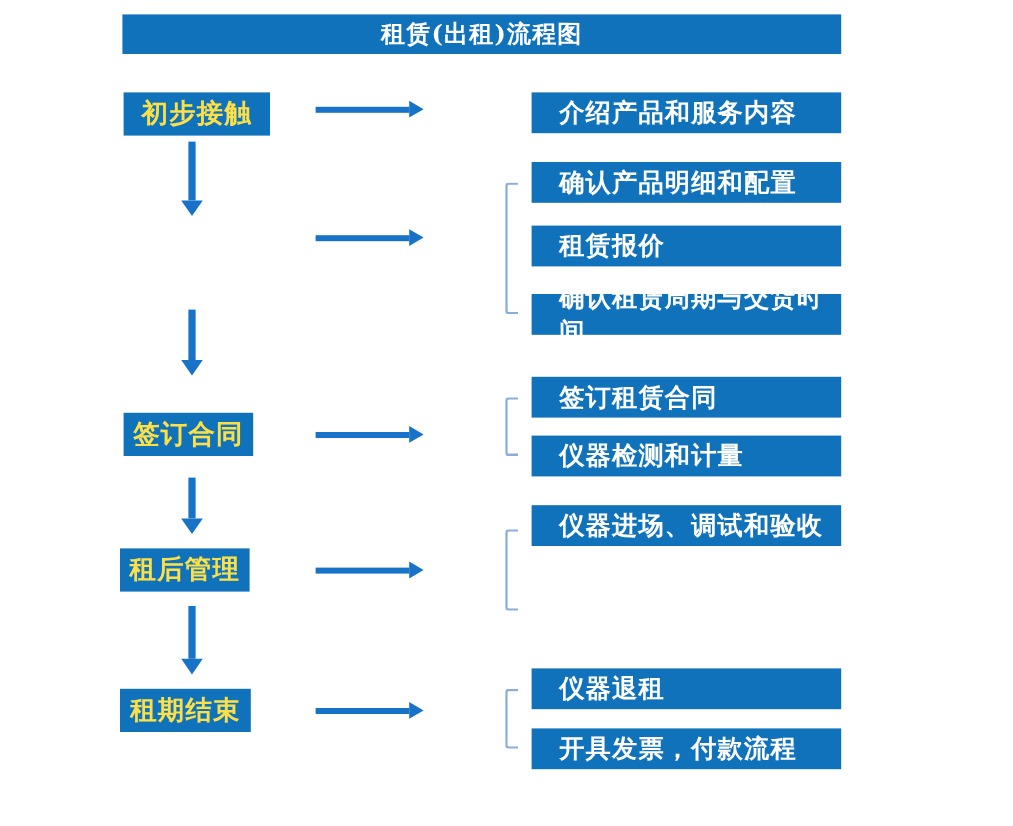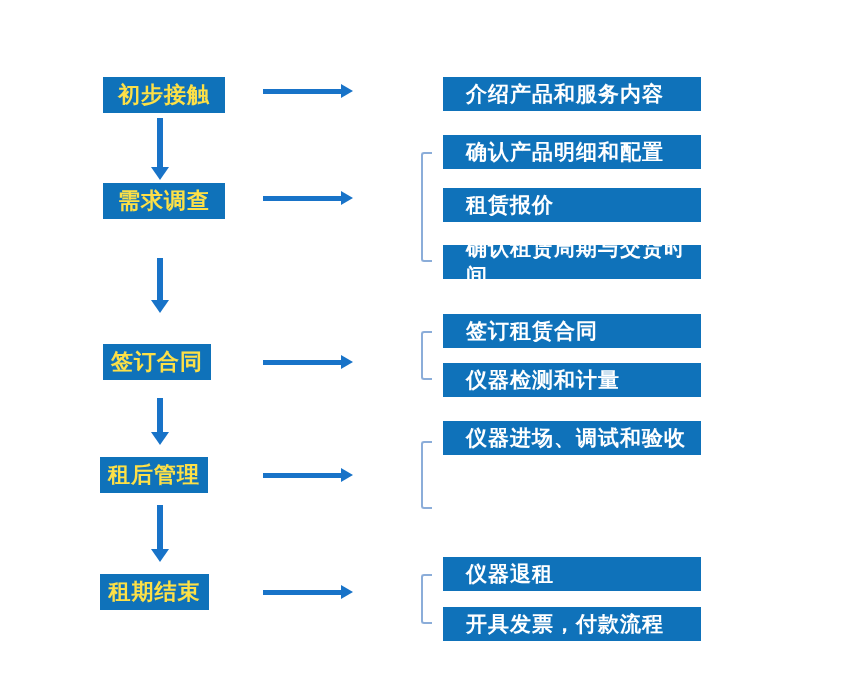--- a/index.html
+++ b/index.html
@@ -36,23 +36,23 @@
   .bracket{
     position:absolute;left:421px;width:11px;box-sizing:border-box;
     border:2px solid #8badd9;border-right:none;border-radius:3px 0 0 3px;
   }
 </style>
 </head>
 <body>
 
 <div class="canvas">
 
+  <div class="banner">租赁(出租)流程图</div>
 
   <div class="stage" style="left:103px;top:77px;width:122px;">初步接触</div>
-  <div class="stage" style="left:103px;top:183px;width:122px;">需求调查</div>
   <div class="stage" style="left:103px;top:344px;width:108px;text-align:right;">签订合同</div>
   <div class="stage" style="left:100px;top:457px;width:108px;">租后管理</div>
   <div class="stage" style="left:100px;top:574px;width:109px;">租期结束</div>
 
   <div class="varrow" style="left:151px;top:118px;height:62px;">
     <div class="stem" style="height:49px;"></div>
       <div class="head"></div>
   </div>
   <div class="varrow" style="left:151px;top:258px;height:55px;">
     <div class="stem" style="height:42px;"></div>

